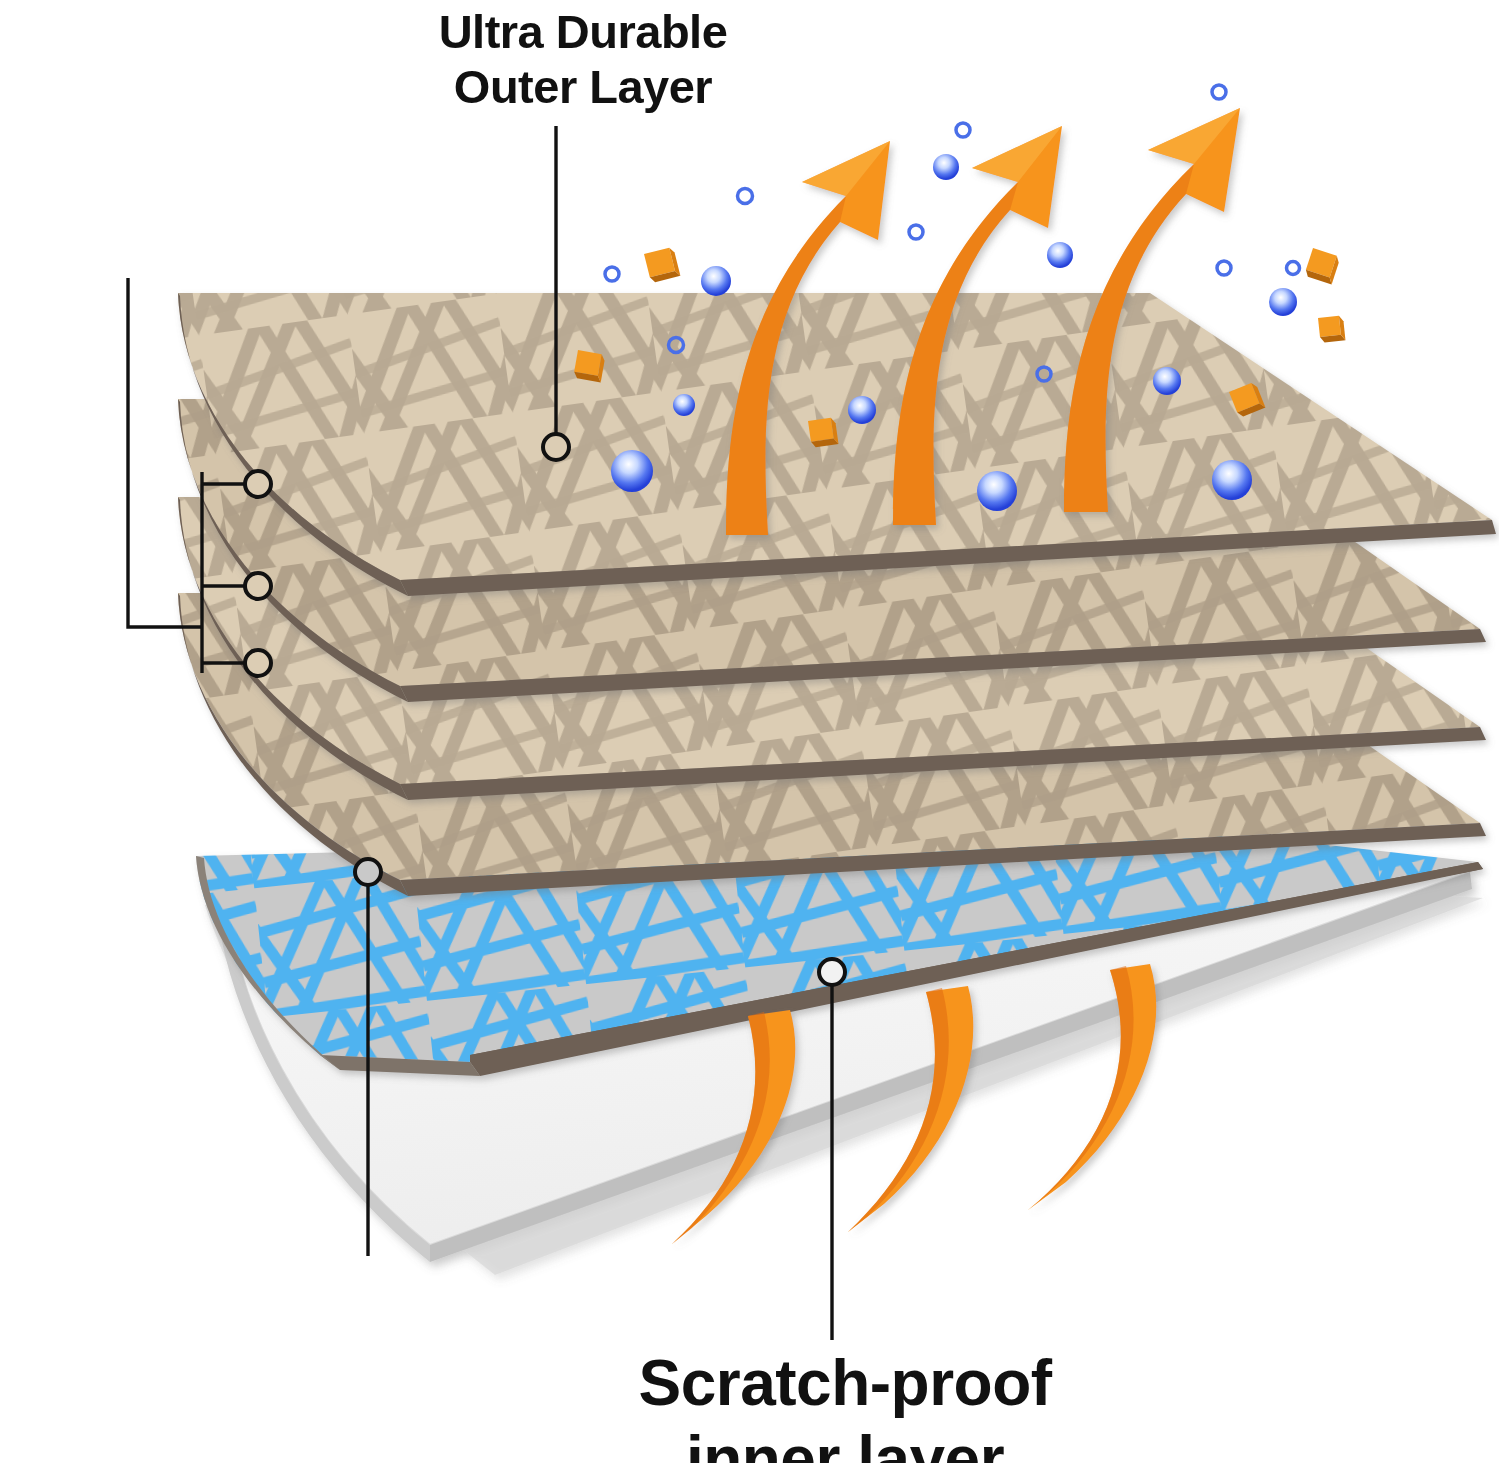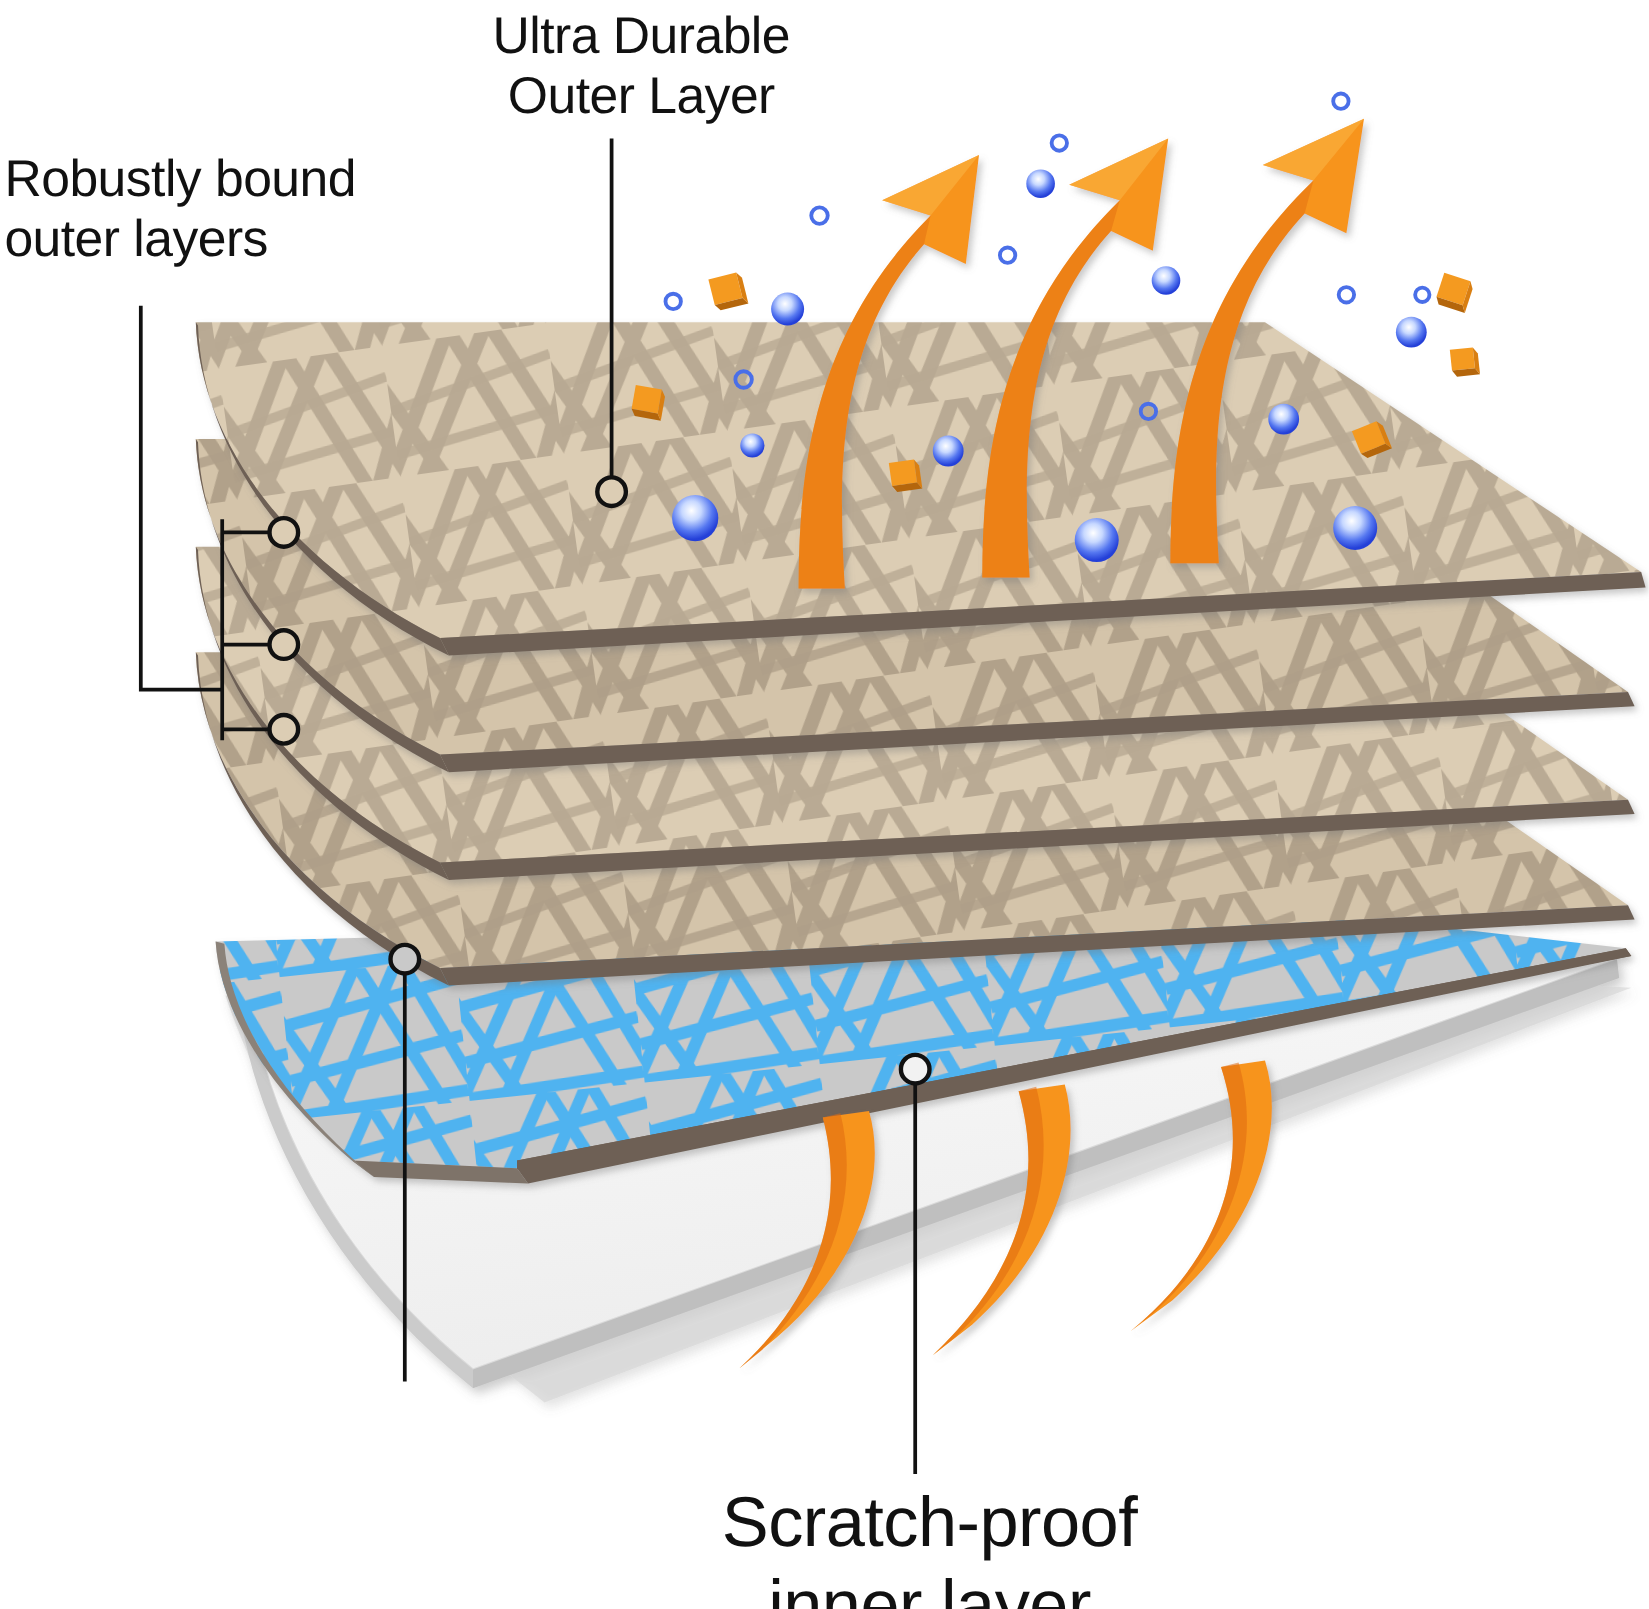--- a/index.html
+++ b/index.html
@@ -1,20 +1,20 @@
 <!DOCTYPE html>
 <html><head>
 <meta charset="utf-8">
 <style>
   html,body{margin:0;padding:0;background:#ffffff;}
   body{width:1499px;height:1463px;overflow:hidden;
        font-family:"Liberation Sans",sans-serif;}
   #stage{position:relative;width:1499px;height:1463px;background:#fff;}
   svg#art{position:absolute;left:0;top:0;width:1499px;height:1463px;}
-  .lbl{position:absolute;color:#111111;font-weight:normal;
+  .lbl{position:absolute;color:#111111;font-weight:bold;
        font-family:"Liberation Sans",sans-serif;
        line-height:1.18;letter-spacing:-0.5px;white-space:pre-line;}
   #lbl-outer{left:383px;top:4px;width:400px;text-align:center;font-size:47px;}
   #lbl-bound{left:4px;top:134px;width:430px;text-align:left;font-size:47px;}
   #lbl-membrane{left:78px;top:1253px;width:620px;text-align:left;font-size:47px;}
   #lbl-scratch{left:620px;top:1346px;width:450px;text-align:center;font-size:64px;}
 </style>
 </head>
 <body>
 
@@ -241,20 +241,18 @@
     <circle cx="258" cy="586" r="13" fill="#DCCDB4" stroke="#111111" stroke-width="4"></circle>
     <circle cx="258" cy="663" r="13" fill="#DCCDB4" stroke="#111111" stroke-width="4"></circle>
     <circle cx="368" cy="872" r="13" fill="#C9C9C9" stroke="#111111" stroke-width="4"></circle>
     <circle cx="832" cy="972" r="13" fill="#F2F2F2" stroke="#111111" stroke-width="4"></circle>
   </g>
 </svg>
 
 <div class="lbl" id="lbl-outer">Ultra Durable
 Outer Layer</div>
 
-<div class="lbl" id="lbl-bound">Robustly bound
-outer layers</div>
 
 
 <div class="lbl" id="lbl-scratch">Scratch-proof
 inner layer</div>
 
 </div>
 
 </body></html>

